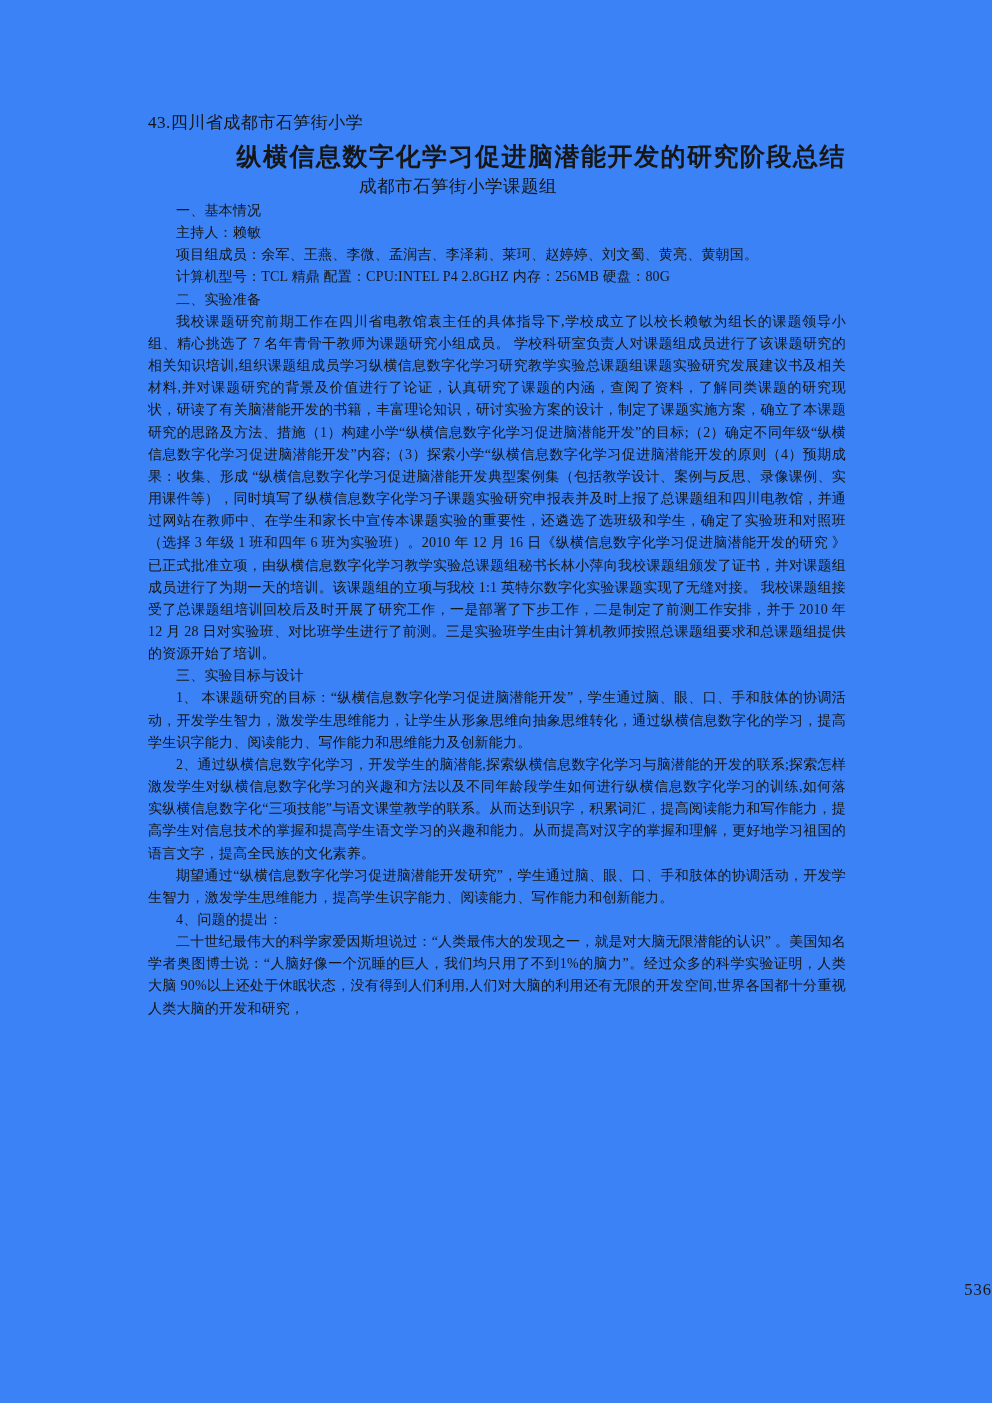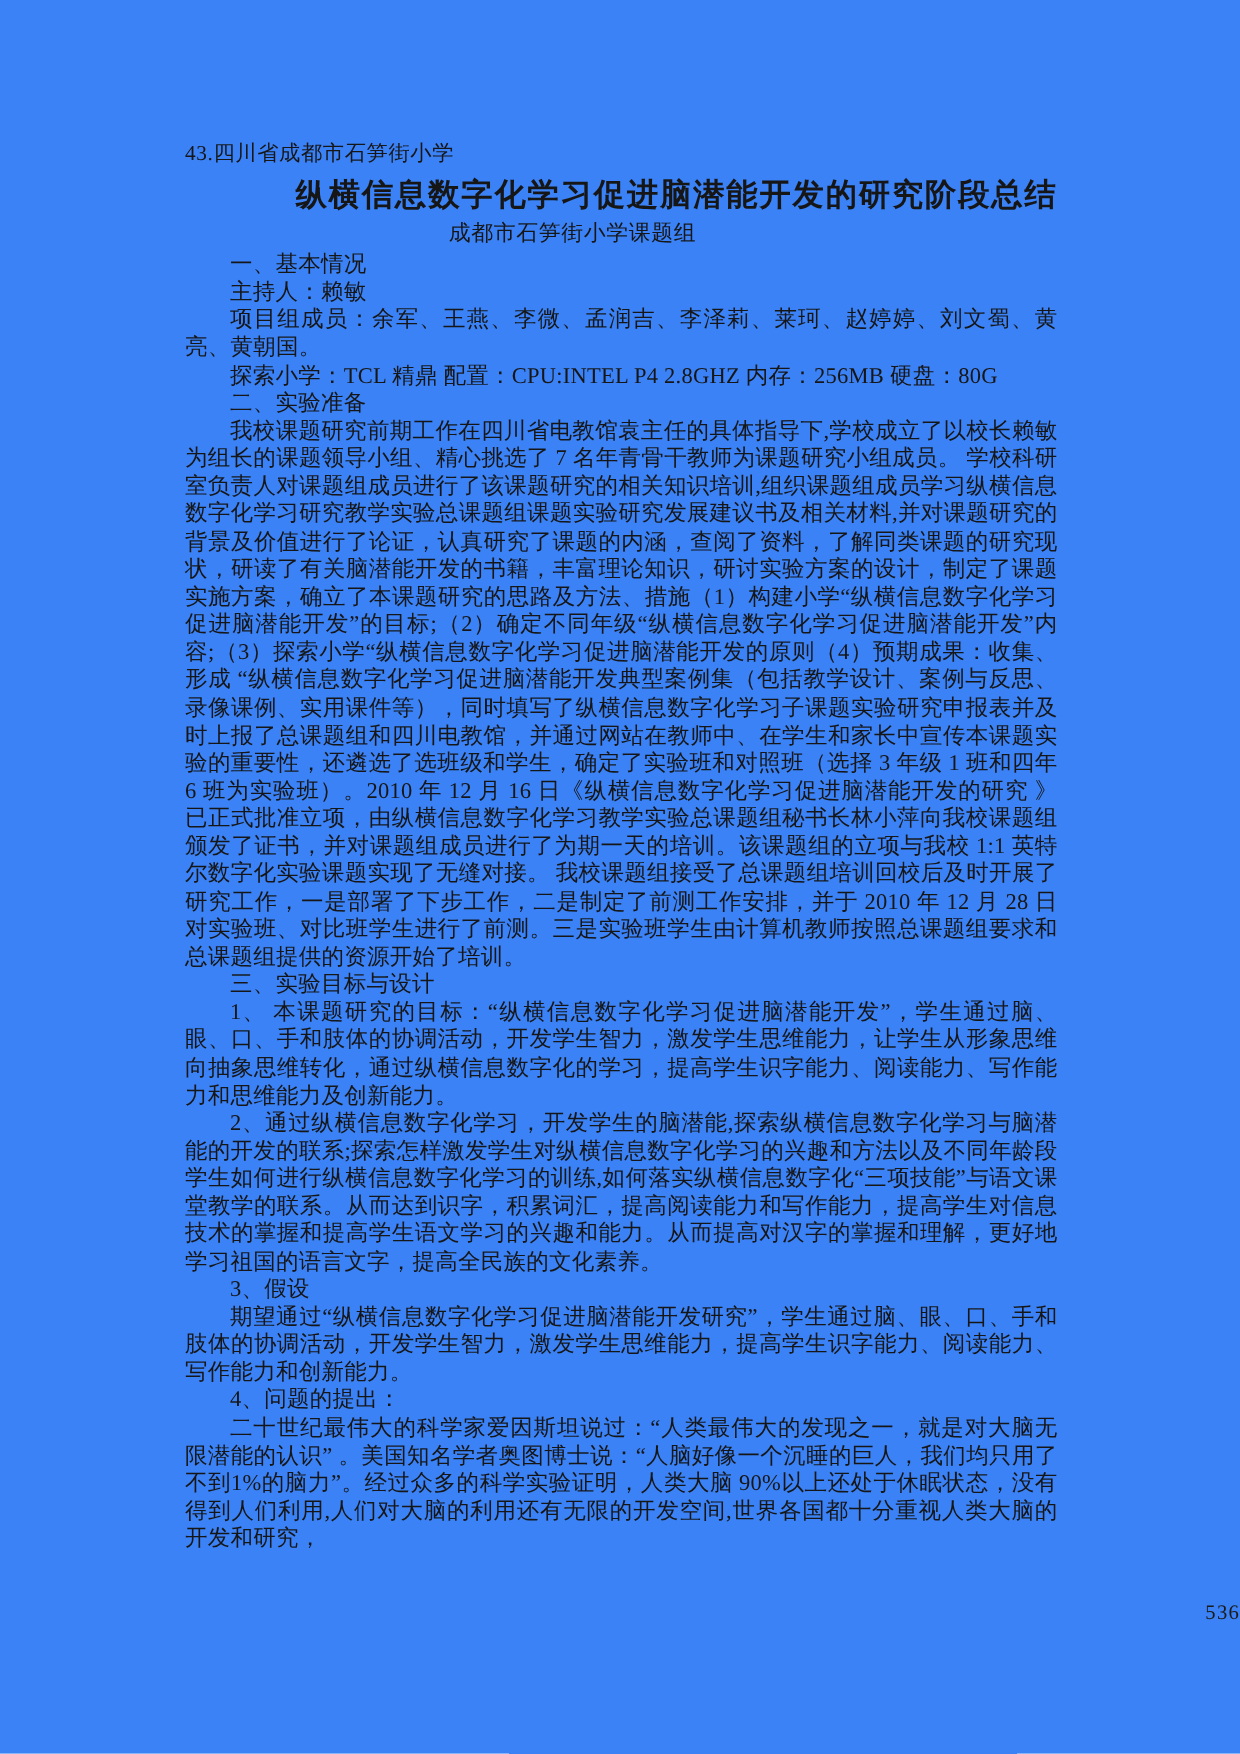--- a/index.html
+++ b/index.html
@@ -40,21 +40,21 @@
   .byline {
     font-size: 17.5px;
     line-height: 23px;
     text-align: center;
     padding-right: 78px;
     margin: 0 0 2px 0;
     letter-spacing: 0.5px;
   }
   .para {
     margin: 0;
-    font-size: 18px;
+    font-size: 14px;
     line-height: 22.15px;
     letter-spacing: 0.2px;
     text-align: justify;
     text-indent: 2em;
     word-break: break-all;
   }
   .page-footer {
     position: absolute;
     left: 0;
     top: 1280px;
@@ -70,26 +70,25 @@
 
 <div class="page">
   <div class="content">
     <p class="school-line">43.四川省成都市石笋街小学</p>
     <h1 class="doc-title">纵横信息数字化学习促进脑潜能开发的研究阶段总结</h1>
     <p class="byline">成都市石笋街小学课题组</p>
 
     <p class="para">一、基本情况</p>
     <p class="para">主持人：赖敏</p>
     <p class="para">项目组成员：余军、王燕、李微、孟润吉、李泽莉、莱珂、赵婷婷、刘文蜀、黄亮、黄朝国。</p>
-    <p class="para">探索小学：TCL 精鼎 配置：CPU:INTEL P4 2.8GHZ 内存：256MB 硬盘：80G</p>
+    <p class="para">计算机型号：TCL 精鼎 配置：CPU:INTEL P4 2.8GHZ 内存：256MB 硬盘：80G</p>
     <p class="para">二、实验准备</p>
     <p class="para">我校课题研究前期工作在四川省电教馆袁主任的具体指导下,学校成立了以校长赖敏为组长的课题领导小组、精心挑选了 7 名年青骨干教师为课题研究小组成员。  学校科研室负责人对课题组成员进行了该课题研究的相关知识培训,组织课题组成员学习纵横信息数字化学习研究教学实验总课题组课题实验研究发展建议书及相关材料,并对课题研究的背景及价值进行了论证，认真研究了课题的内涵，查阅了资料，了解同类课题的研究现状，研读了有关脑潜能开发的书籍，丰富理论知识，研讨实验方案的设计，制定了课题实施方案，确立了本课题研究的思路及方法、措施（1）构建小学“纵横信息数字化学习促进脑潜能开发”的目标;（2）确定不同年级“纵横信息数字化学习促进脑潜能开发”内容;（3）探索小学“纵横信息数字化学习促进脑潜能开发的原则（4）预期成果：收集、形成 “纵横信息数字化学习促进脑潜能开发典型案例集（包括教学设计、案例与反思、录像课例、实用课件等），同时填写了纵横信息数字化学习子课题实验研究申报表并及时上报了总课题组和四川电教馆，并通过网站在教师中、在学生和家长中宣传本课题实验的重要性，还遴选了选班级和学生，确定了实验班和对照班（选择 3 年级 1 班和四年 6 班为实验班）。2010 年 12 月 16 日《纵横信息数字化学习促进脑潜能开发的研究 》已正式批准立项，由纵横信息数字化学习教学实验总课题组秘书长林小萍向我校课题组颁发了证书，并对课题组成员进行了为期一天的培训。该课题组的立项与我校 1:1 英特尔数字化实验课题实现了无缝对接。  我校课题组接受了总课题组培训回校后及时开展了研究工作，一是部署了下步工作，二是制定了前测工作安排，并于 2010 年 12 月 28 日对实验班、对比班学生进行了前测。三是实验班学生由计算机教师按照总课题组要求和总课题组提供的资源开始了培训。</p>
     <p class="para">三、实验目标与设计</p>
     <p class="para">1、 本课题研究的目标：“纵横信息数字化学习促进脑潜能开发”，学生通过脑、眼、口、手和肢体的协调活动，开发学生智力，激发学生思维能力，让学生从形象思维向抽象思维转化，通过纵横信息数字化的学习，提高学生识字能力、阅读能力、写作能力和思维能力及创新能力。</p>
     <p class="para">2、通过纵横信息数字化学习，开发学生的脑潜能,探索纵横信息数字化学习与脑潜能的开发的联系;探索怎样激发学生对纵横信息数字化学习的兴趣和方法以及不同年龄段学生如何进行纵横信息数字化学习的训练,如何落实纵横信息数字化“三项技能”与语文课堂教学的联系。从而达到识字，积累词汇，提高阅读能力和写作能力，提高学生对信息技术的掌握和提高学生语文学习的兴趣和能力。从而提高对汉字的掌握和理解，更好地学习祖国的语言文字，提高全民族的文化素养。</p>
-    <p class="para">3、假设</p>
     <p class="para">期望通过“纵横信息数字化学习促进脑潜能开发研究”，学生通过脑、眼、口、手和肢体的协调活动，开发学生智力，激发学生思维能力，提高学生识字能力、阅读能力、写作能力和创新能力。</p>
     <p class="para">4、问题的提出：</p>
     <p class="para">二十世纪最伟大的科学家爱因斯坦说过：“人类最伟大的发现之一，就是对大脑无限潜能的认识” 。美国知名学者奥图博士说：“人脑好像一个沉睡的巨人，我们均只用了不到1%的脑力”。经过众多的科学实验证明，人类大脑 90%以上还处于休眠状态，没有得到人们利用,人们对大脑的利用还有无限的开发空间,世界各国都十分重视人类大脑的开发和研究，</p>
   </div>
 
   <div class="page-footer">536</div>
 </div>
 
 </body></html>

